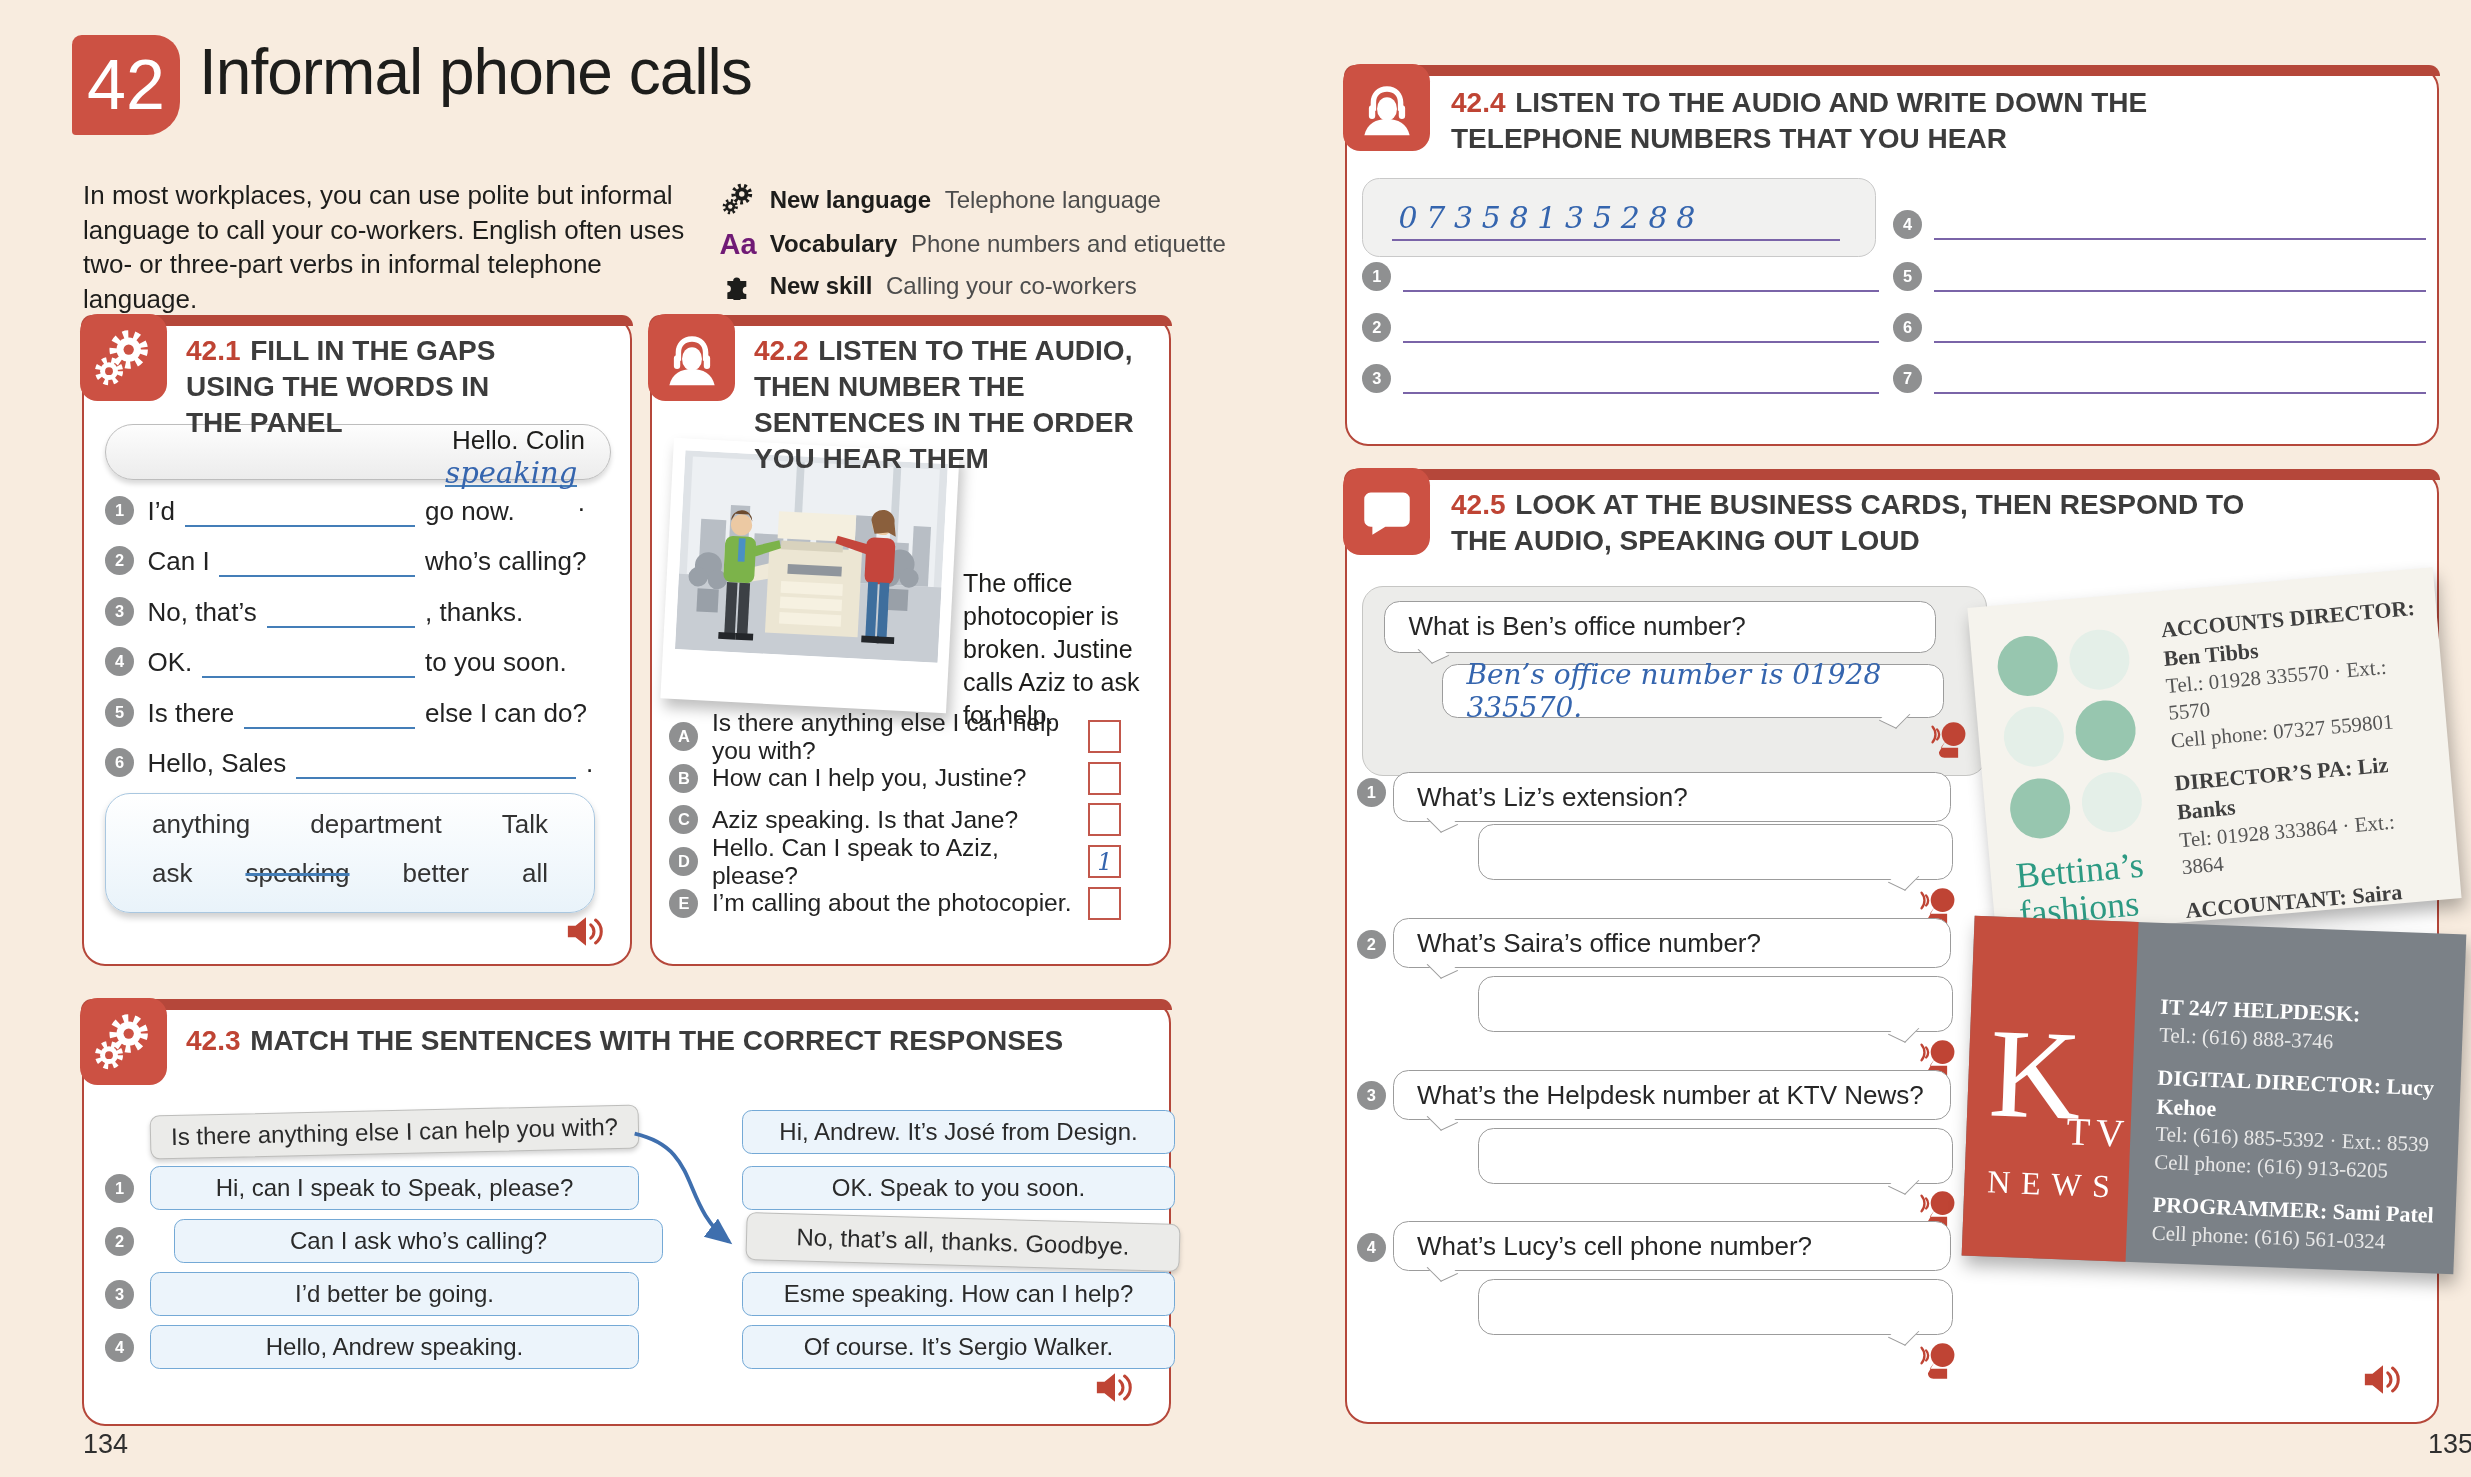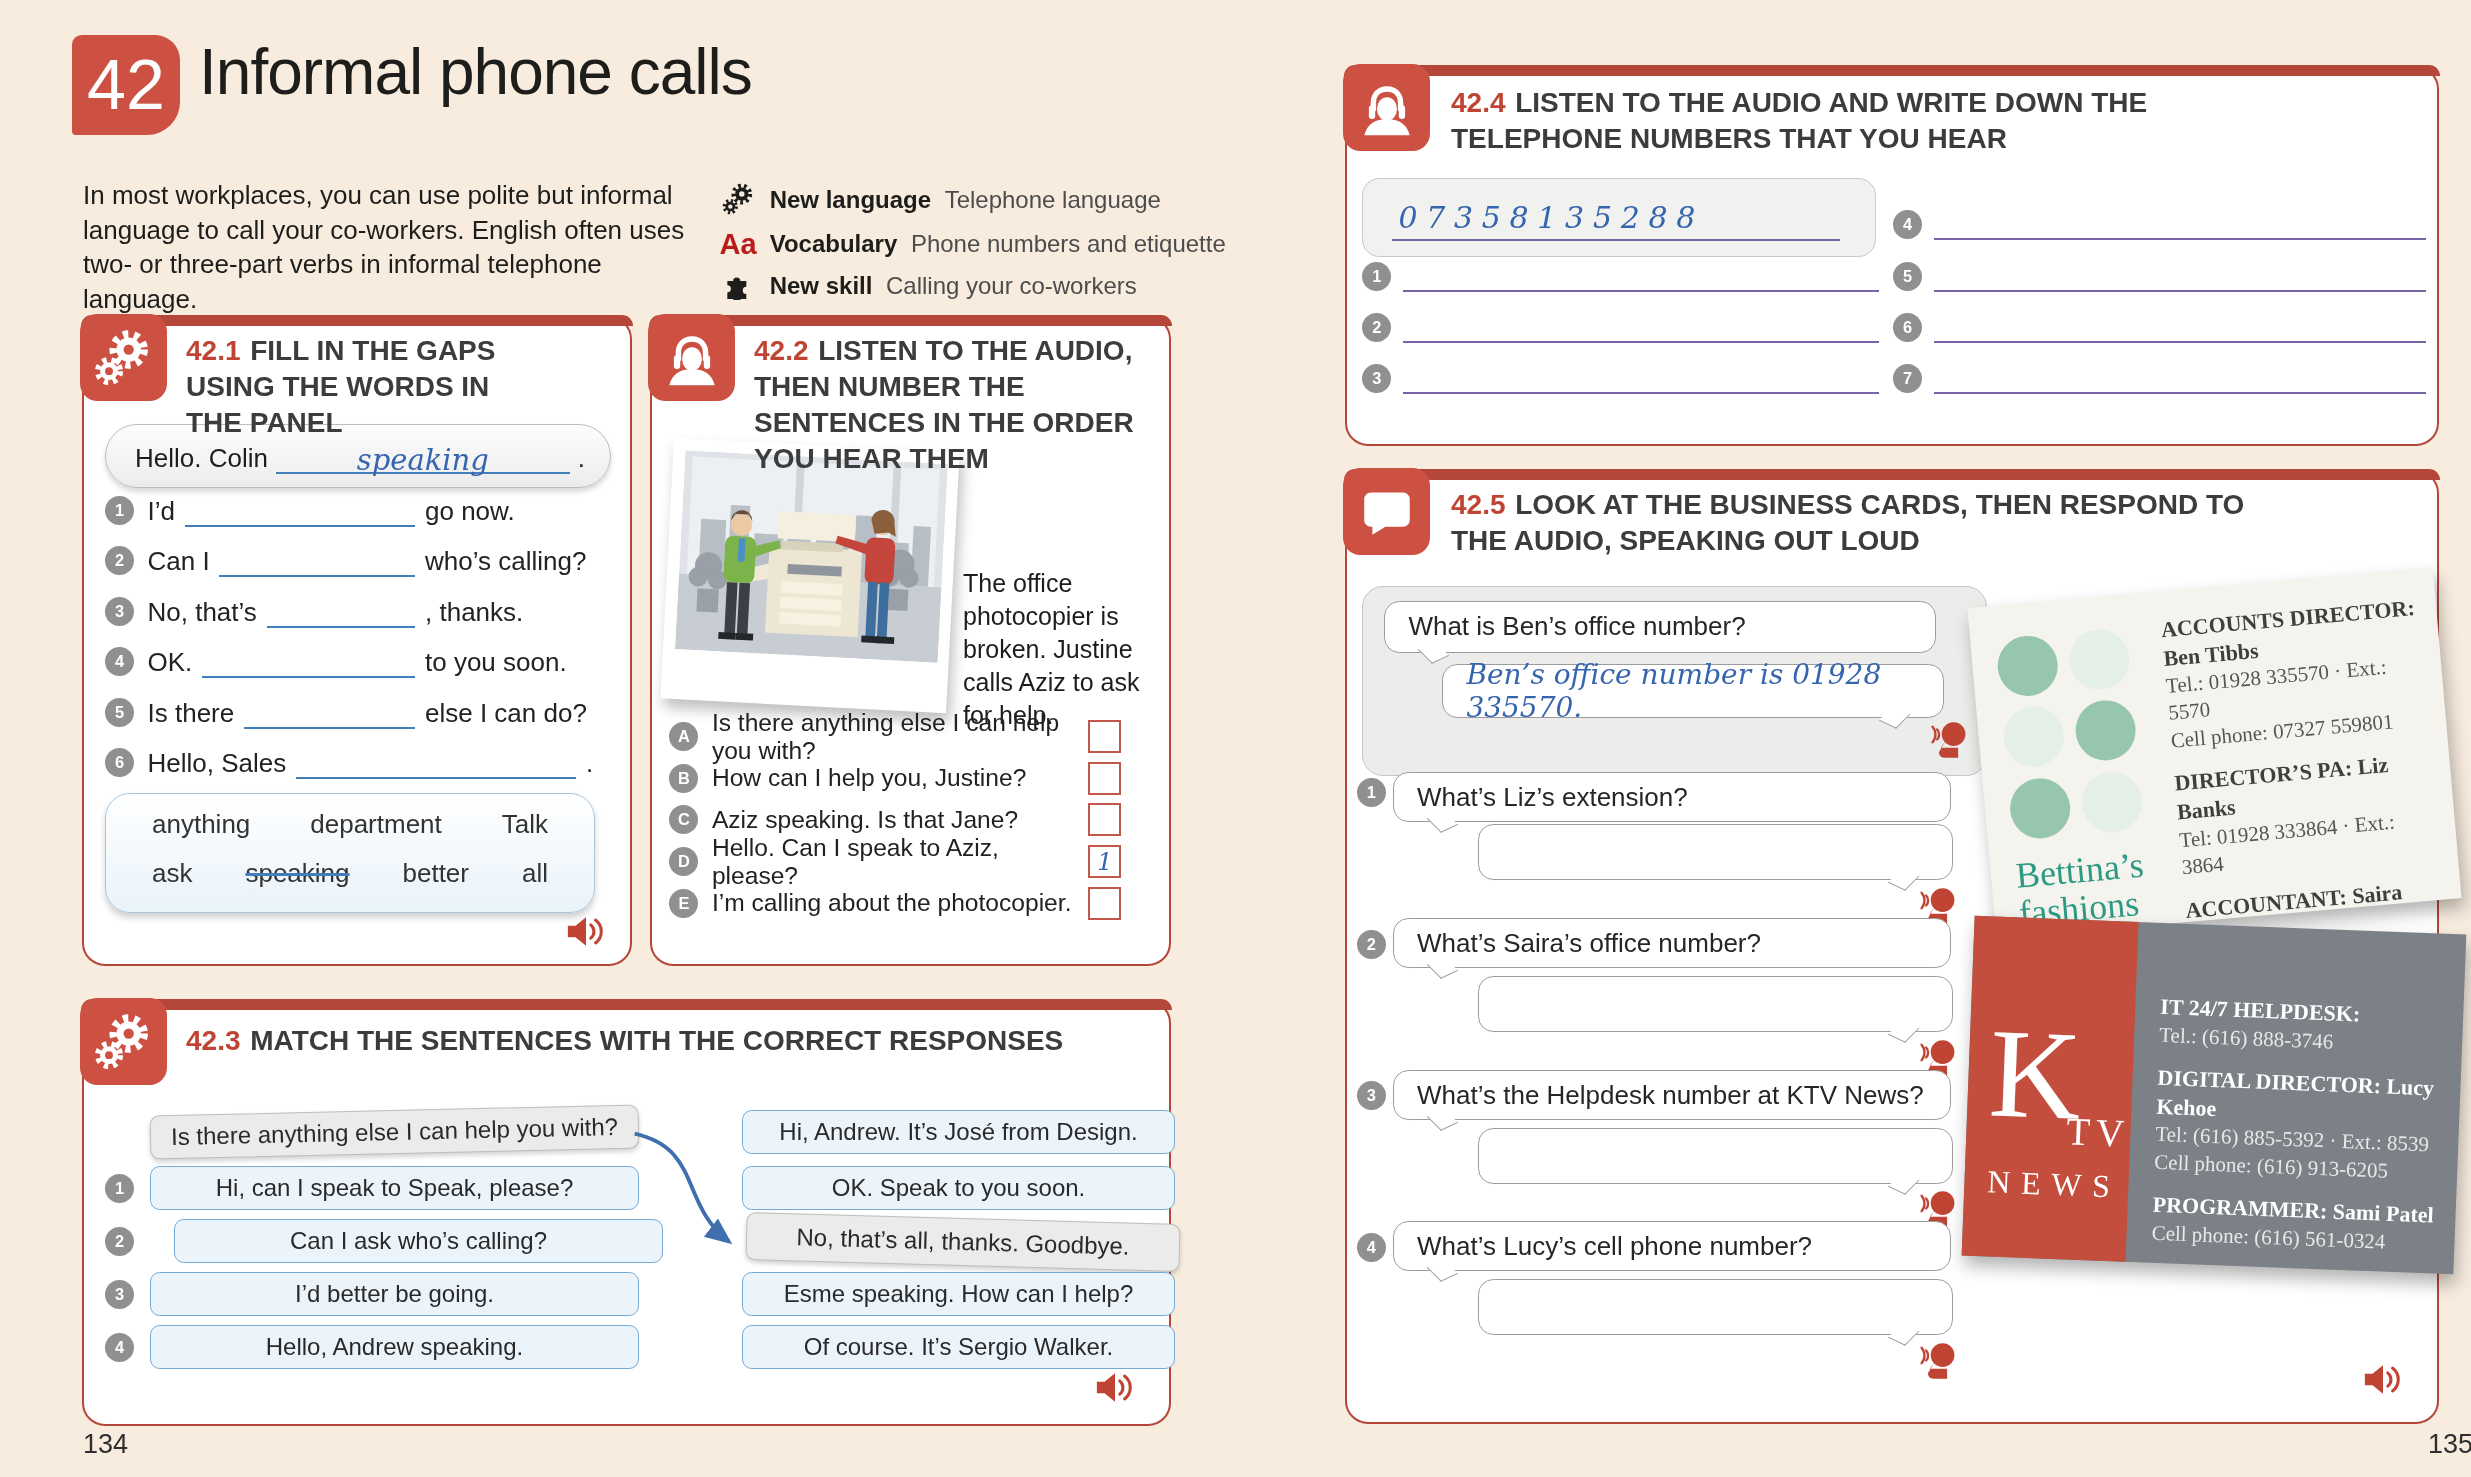--- a/index.html
+++ b/index.html
@@ -11,39 +11,39 @@
   .unitbox{left:72px;top:35px;width:108px;height:100px;background:#cc5143;
            border-radius:9.7px 25px 33px 3.9px;display:flex;align-items:center;justify-content:center;
            color:#fff;font-size:70px;font-weight:300;}
   .unittitle{left:199px;top:35px;font-size:64px;font-weight:300;letter-spacing:-1px;color:#1d1d1b;}
   .intro{left:83px;top:178px;width:618px;font-size:26px;line-height:1.33;color:#1d1d1b;}
   .objectives{left:716px;top:182px;display:flex;flex-direction:column;gap:10.6px;}
   .obj-row{display:flex;align-items:center;gap:9.7px;font-size:24px;}
   .obj-ic{width:44px;display:flex;justify-content:center;align-items:center;flex:none;}
   .obj-label{font-weight:bold;color:#1d1d1b;}
   .obj-value{color:#4c4c4c;margin-left:3.9px;}
-  .aa-glyph{font-weight:bold;font-size:29px;color:#b91c1c;}
+  .aa-glyph{font-weight:bold;font-size:29px;color:#701a75;}
 
   
   .ex{position:absolute;background:#fff;border:2.9px solid #b5473a;border-radius:23px;box-sizing:border-box;}
   .ex::before{content:"";position:absolute;top:-2.9px;left:-2.9px;right:-2.9px;height:10.6px;
               background:#b5473a;border-radius:20px 20px 0 0;}
   .ex-icon{position:absolute;top:-3.9px;left:-3.9px;width:87px;height:87px;background:#cc5143;
            border-radius:17.4px;display:flex;align-items:center;justify-content:center;z-index:2;}
   .ex-title{position:absolute;font-weight:bold;font-size:28px;color:#3c3c3c;line-height:1.28;z-index:3;}
   .ex-num{color:#bf4434;margin-right:9.7px;}
 
   .ncirc{width:29px;height:29px;border-radius:50%;background:#8f9091;color:#fff;font-size:16.4px;
          font-weight:bold;display:flex;align-items:center;justify-content:center;flex:none;}
   .hand{font-family:"DejaVu Serif",serif;font-style:italic;color:#3565ae;}
 
   
-  .pill{left:21px;top:106px;width:506px;height:64px;border:1.9px solid #bdbdbd;border-radius:33px;
+  .pill{left:21px;top:106px;width:506px;height:56px;border:1.9px solid #bdbdbd;border-radius:33px;
         background:linear-gradient(#fdfdfd,#ececec);box-shadow:0 3.9px 5.8px rgba(0,0,0,.15);
-        display:flex;align-items:flex-end;padding:0 25px 12.6px 29px;box-sizing:border-box;font-size:26px;}
+        display:flex;align-items:flex-end;padding:0 25px 12.6px 29px;box-sizing:border-box;font-size:26px;flex-direction:column;}
   .pill .bl{margin:0 7.7px;}
   .bl{border-bottom:2.9px solid #447eb8;height:31px;text-align:center;box-sizing:border-box;}
   .gaprows{left:21px;top:176px;width:508px;}
   .gaprow{display:flex;align-items:flex-end;height:33px;margin-bottom:17.4px;font-size:26px;color:#222;}
   .gaprow .ncirc{align-self:center;margin-right:13.5px;}
   .gaprow .pre{white-space:nowrap;margin-right:9.7px;}
   .gaprow .bl{flex:1;margin-right:9.7px;}
   .gaprow .post{width:188px;white-space:nowrap;}
   .panel{left:21px;top:475px;width:490px;height:120px;border:1.9px solid #a9c7e0;border-radius:25px;
          background:linear-gradient(#ffffff,#e9f3fa);box-shadow:0 4.8px 6.8px rgba(0,0,0,.18);

